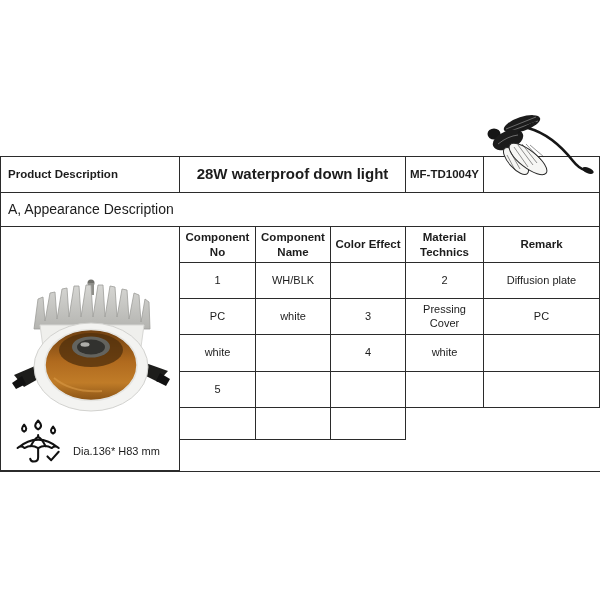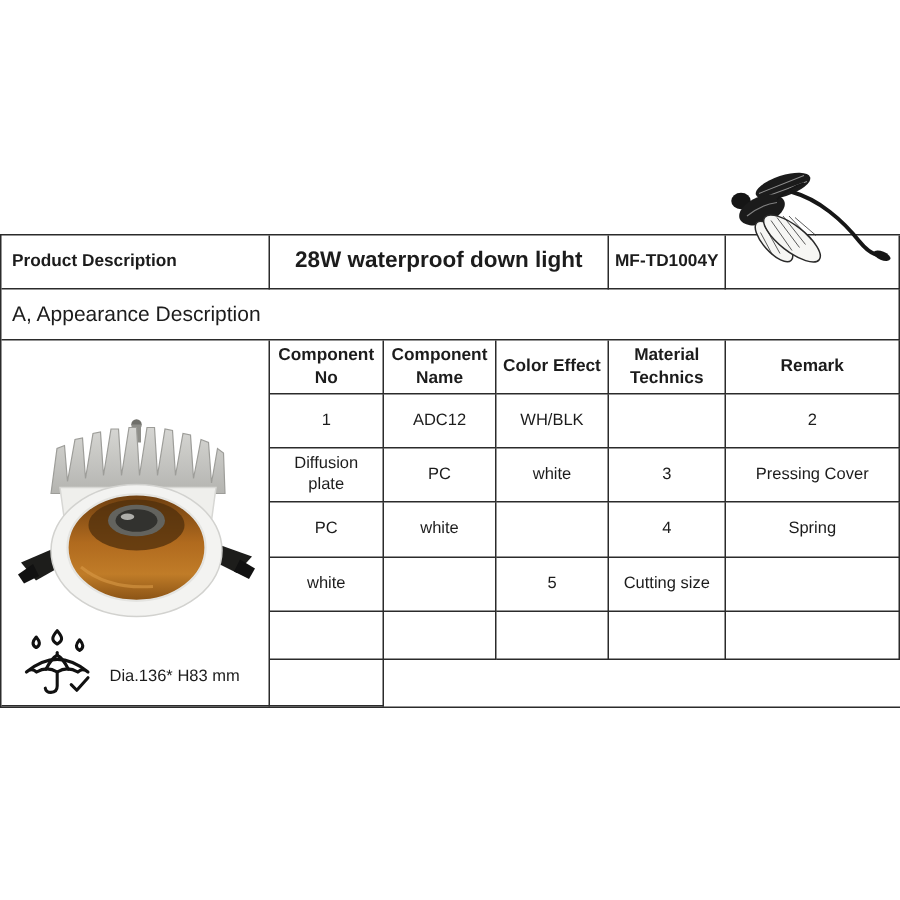--- a/index.html
+++ b/index.html
@@ -117,42 +117,39 @@
       <div class="dim-caption">Dia.136* H83 mm</div>
     </div>
 
     <div class="cell hdr">Component No</div>
     <div class="cell hdr">Component Name</div>
     <div class="cell hdr">Color Effect</div>
     <div class="cell hdr">Material Technics</div>
     <div class="cell hdr">Remark</div>
 
     <div class="cell">1</div>
-    <div class="cell">ADC12</div>
     <div class="cell">WH/BLK</div>
     <div class="cell"></div>
 
     <div class="cell">2</div>
     <div class="cell" style="padding:0 10px;">Diffusion plate</div>
     <div class="cell">PC</div>
     <div class="cell">white</div>
 
     <div class="cell">3</div>
     <div class="cell" style="padding:0 12px;">Pressing Cover</div>
     <div class="cell">PC</div>
     <div class="cell">white</div>
     <div class="cell"></div>
 
     <div class="cell">4</div>
-    <div class="cell">Spring</div>
     <div class="cell">white</div>
     <div class="cell"></div>
 
     <div class="cell">5</div>
-    <div class="cell">Cutting size</div>
     <div class="cell"></div>
     <div class="cell"></div>
 
     <div class="cell"></div>
     <div class="cell"></div>
     <div class="cell"></div>
     <div class="cell"></div>
     <div class="cell"></div>
 
   </div>

